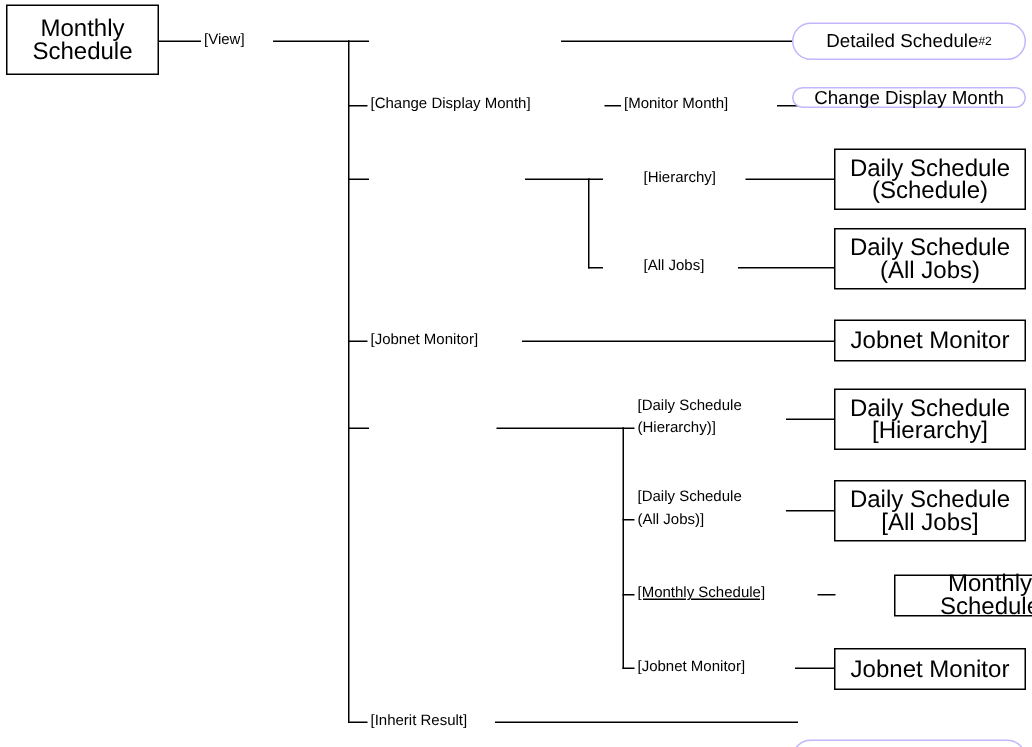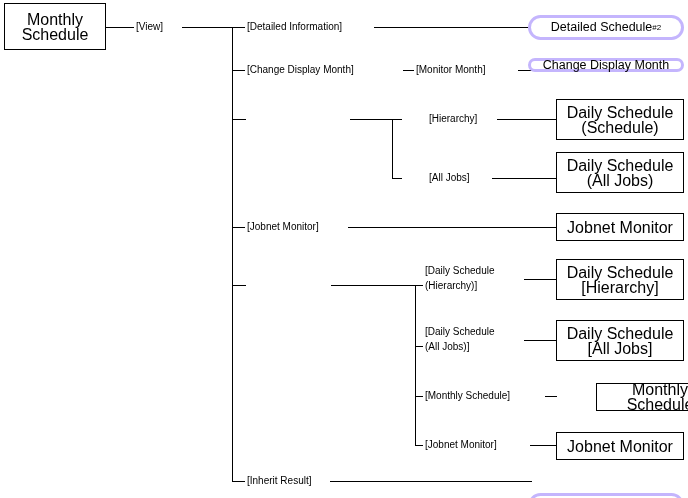--- a/index.html
+++ b/index.html
@@ -28,21 +28,21 @@
     justify-content: center;
     text-align: center;
     font-size: 16px;
     line-height: 15px;
     color: #000000;
     z-index: 3;
   }
   .round-box {
     position: absolute;
     box-sizing: border-box;
-    border: 3px solid #c4b5fd;
+    border: 1px solid #c4b5fd;
     border-radius: 14px;
     background: #ffffff;
     display: flex;
     align-items: center;
     justify-content: center;
     font-size: 12.5px;
     line-height: 15px;
     color: #000000;
     z-index: 3;
   }
@@ -90,21 +90,20 @@
     <span>Schedule</span>
   </div>
 
   <div class="hline" style="left:106px; top:27px; width:28px;"></div>
   <div class="label" style="left:134px; top:19px;"><span>[View]</span></div>
   <div class="hline" style="left:182px; top:27px; width:51px;"></div>
 
   <div class="vline" style="left:232px; top:27px; height:455px;"></div>
 
   <div class="hline" style="left:232px; top:27px; width:14px;"></div>
-  <div class="label" style="left:245px; top:19px;"><span>[Detailed Information]</span></div>
   <div class="hline" style="left:374px; top:27px; width:158px;"></div>
   <div class="round-box" style="left:528px; top:15px; width:156px; height:25px;">
     <span>Detailed Schedule</span>
       <span class="sup">#2</span>
   </div>
 
   <div class="hline" style="left:232px; top:70px; width:14px;"></div>
   <div class="label" style="left:245px; top:62px;"><span>[Change Display Month]</span></div>
   <div class="hline" style="left:403px; top:70px; width:12px;"></div>
   <div class="label" style="left:414px; top:62px;"><span>[Monitor Month]</span></div>
@@ -154,21 +153,21 @@
 
   <div class="hline" style="left:415px; top:346px; width:9px;"></div>
   <div class="label" style="left:423px; top:324px;"><span>[Daily Schedule</span><br><span>(All Jobs)]</span></div>
   <div class="hline" style="left:524px; top:340px; width:33px;"></div>
   <div class="rect-box" style="left:556px; top:320px; width:128px; height:41px;">
     <span>Daily Schedule</span>
     <span>[All Jobs]</span>
   </div>
 
   <div class="hline" style="left:415px; top:396px; width:10px;"></div>
-  <div class="label" style="left:423px; top:388px;"><span>[Monthly Schedule]</span></div>
+  <div class="label" style="left:423px; top:388px;text-decoration:underline;"><span>[Monthly Schedule]</span></div>
   <div class="hline" style="left:545px; top:396px; width:12px;"></div>
   <div class="rect-box" style="left:556px; top:383px; width:128px; height:28px;margin-left:40px;">
     <span>Monthly Schedule</span>
   </div>
 
   <div class="hline" style="left:415px; top:445px; width:10px;"></div>
   <div class="label" style="left:423px; top:437px;"><span>[Jobnet Monitor]</span></div>
   <div class="hline" style="left:530px; top:445px; width:27px;"></div>
   <div class="rect-box" style="left:556px; top:432px; width:128px; height:28px;">
     <span>Jobnet Monitor</span>

